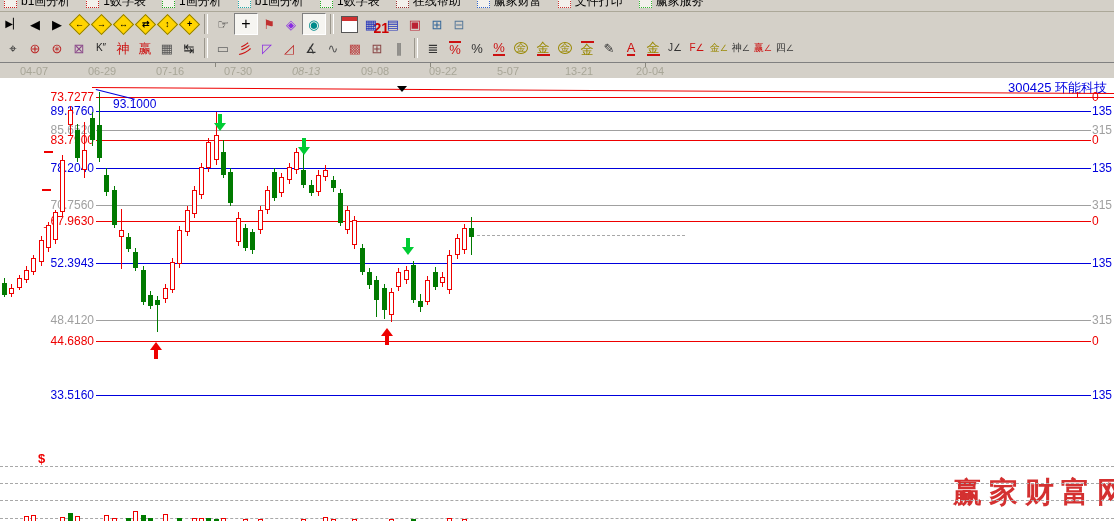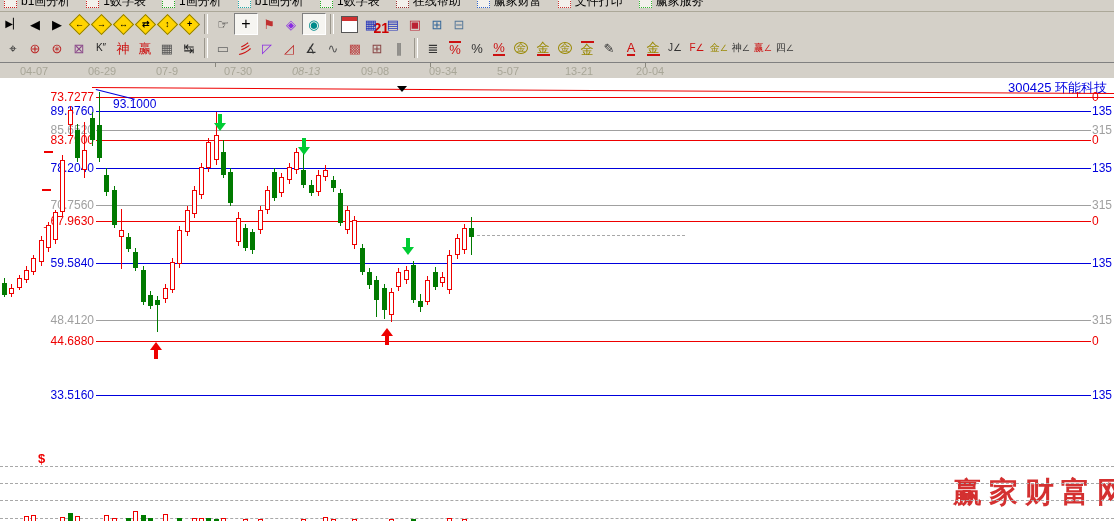--- a/index.html
+++ b/index.html
@@ -278,25 +278,25 @@
           <span style="color: rgb(204, 17, 17); font-size: 10px;">赢∠</span>
         </div>
         <div class="tb-btn">
           <span style="color: rgb(51, 51, 51); font-size: 10px;">四∠</span>
         </div>
       </div>
   </div>
   <div id="date-bar" class="bar">
       <div class="date-lbl" style="left: 20px;">04-07</div>
       <div class="date-lbl" style="left: 88px;">06-29</div>
-      <div class="date-lbl" style="left: 156px;">07-9</div>
+      <div class="date-lbl" style="left: 156px;">07-16</div>
       <div class="date-lbl" style="left: 224px;">07-30</div>
       <div class="date-lbl" style="left: 292px; font-style: italic;">08-13</div>
       <div class="date-lbl" style="left: 361px;">09-08</div>
-      <div class="date-lbl" style="left: 429px;">09-34</div>
+      <div class="date-lbl" style="left: 429px;">09-22</div>
       <div class="date-lbl" style="left: 497px;">5-07</div>
       <div class="date-lbl" style="left: 565px;">13-21</div>
       <div class="date-lbl" style="left: 636px;">20-04</div>
       <div class="date-tick" style="left: 215px;"></div>
       <div class="date-tick" style="left: 430px;"></div>
       <div class="date-tick" style="left: 645px;"></div>
     </div>
   <div id="chart-area">
     <div class="abs" id="stock-title" style="left:1008px;top:1px;font-size:13px;color:#0000e0;">300425 环能科技</div>
     <div id="watermark" style="left:953px;top:395px;">赢家财富网</div>
@@ -315,21 +315,21 @@
       <div class="lvl-line" style="left: 96px; top: 90px; width: 995px; background: rgb(0, 0, 221);"></div>
       <div class="lvl-left" style="top: 84px; color: rgb(0, 0, 221);">78.2040</div>
       <div class="lvl-right" style="left: 1092px; top: 84px; color: rgb(0, 0, 221);">135</div>
       <div class="lvl-line" style="left: 96px; top: 127px; width: 995px; background: rgb(160, 160, 160);"></div>
       <div class="lvl-left" style="top: 121px; color: rgb(160, 160, 160);">70.7560</div>
       <div class="lvl-right" style="left: 1092px; top: 121px; color: rgb(160, 160, 160);">315</div>
       <div class="lvl-line" style="left: 96px; top: 143px; width: 995px; background: rgb(238, 0, 0);"></div>
       <div class="lvl-left" style="top: 137px; color: rgb(238, 0, 0);">_67.9630</div>
       <div class="lvl-right" style="left: 1092px; top: 137px; color: rgb(238, 0, 0);">0</div>
       <div class="lvl-line" style="left: 96px; top: 185px; width: 995px; background: rgb(0, 0, 221);"></div>
-      <div class="lvl-left" style="top: 179px; color: rgb(0, 0, 221);">59.5840</div>
+      <div class="lvl-left" style="top: 179px; color: rgb(0, 0, 221);">52.3943</div>
       <div class="lvl-right" style="left: 1092px; top: 179px; color: rgb(0, 0, 221);">135</div>
       <div class="lvl-line" style="left: 96px; top: 242px; width: 995px; background: rgb(160, 160, 160);"></div>
       <div class="lvl-left" style="top: 236px; color: rgb(160, 160, 160);">48.4120</div>
       <div class="lvl-right" style="left: 1092px; top: 236px; color: rgb(160, 160, 160);">315</div>
       <div class="lvl-line" style="left: 96px; top: 263px; width: 995px; background: rgb(238, 0, 0);"></div>
       <div class="lvl-left" style="top: 257px; color: rgb(238, 0, 0);">44.6880</div>
       <div class="lvl-right" style="left: 1092px; top: 257px; color: rgb(238, 0, 0);">0</div>
       <div class="lvl-line" style="left: 96px; top: 317px; width: 995px; background: rgb(0, 0, 221);"></div>
       <div class="lvl-left" style="top: 311px; color: rgb(0, 0, 221);">33.5160</div>
       <div class="lvl-right" style="left: 1092px; top: 311px; color: rgb(0, 0, 221);">135</div>

